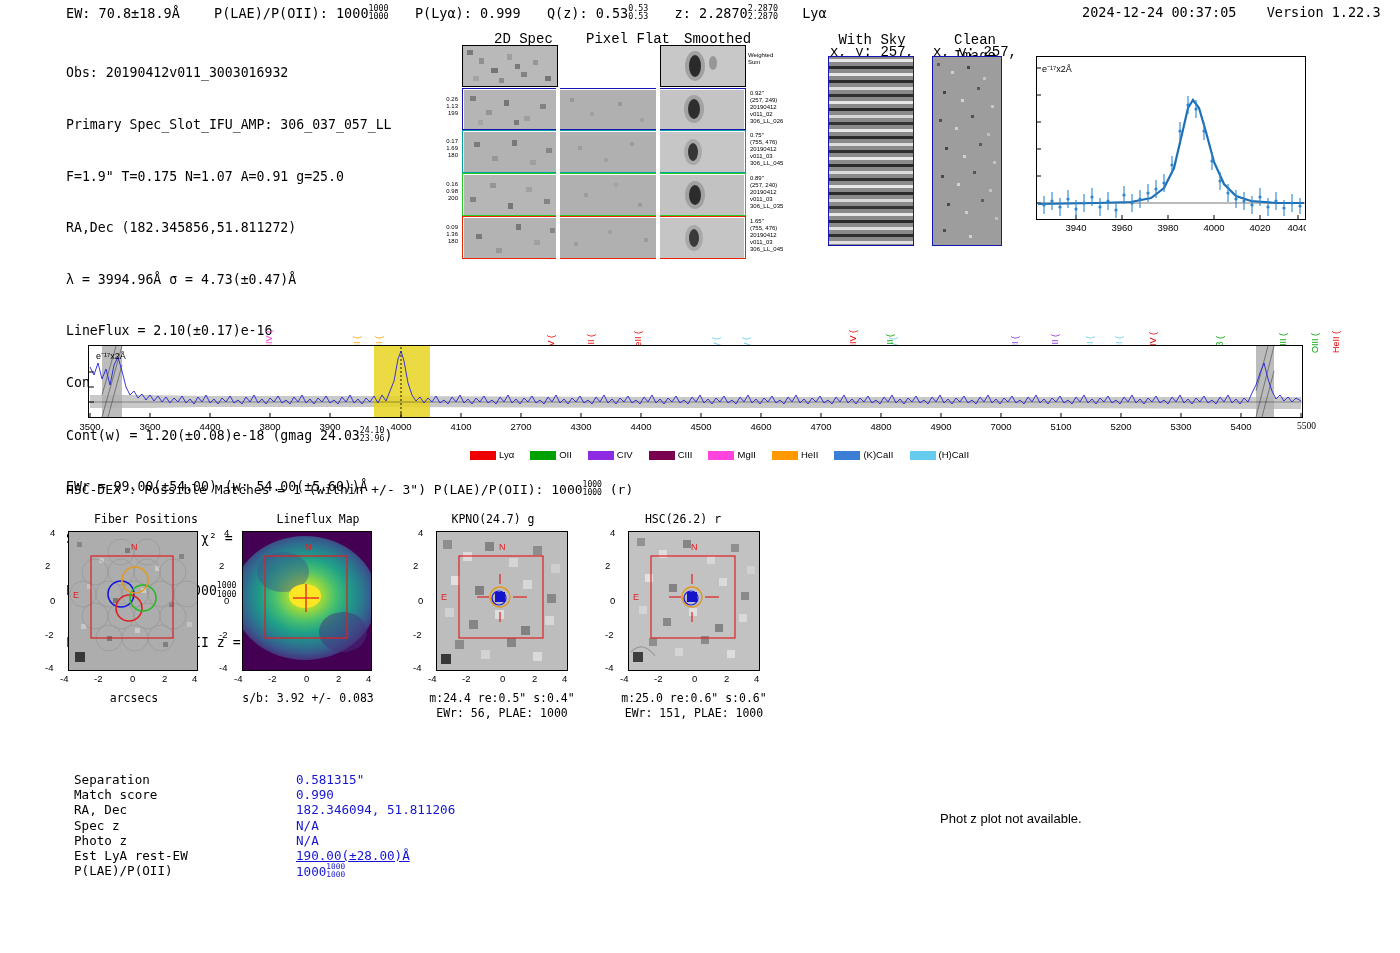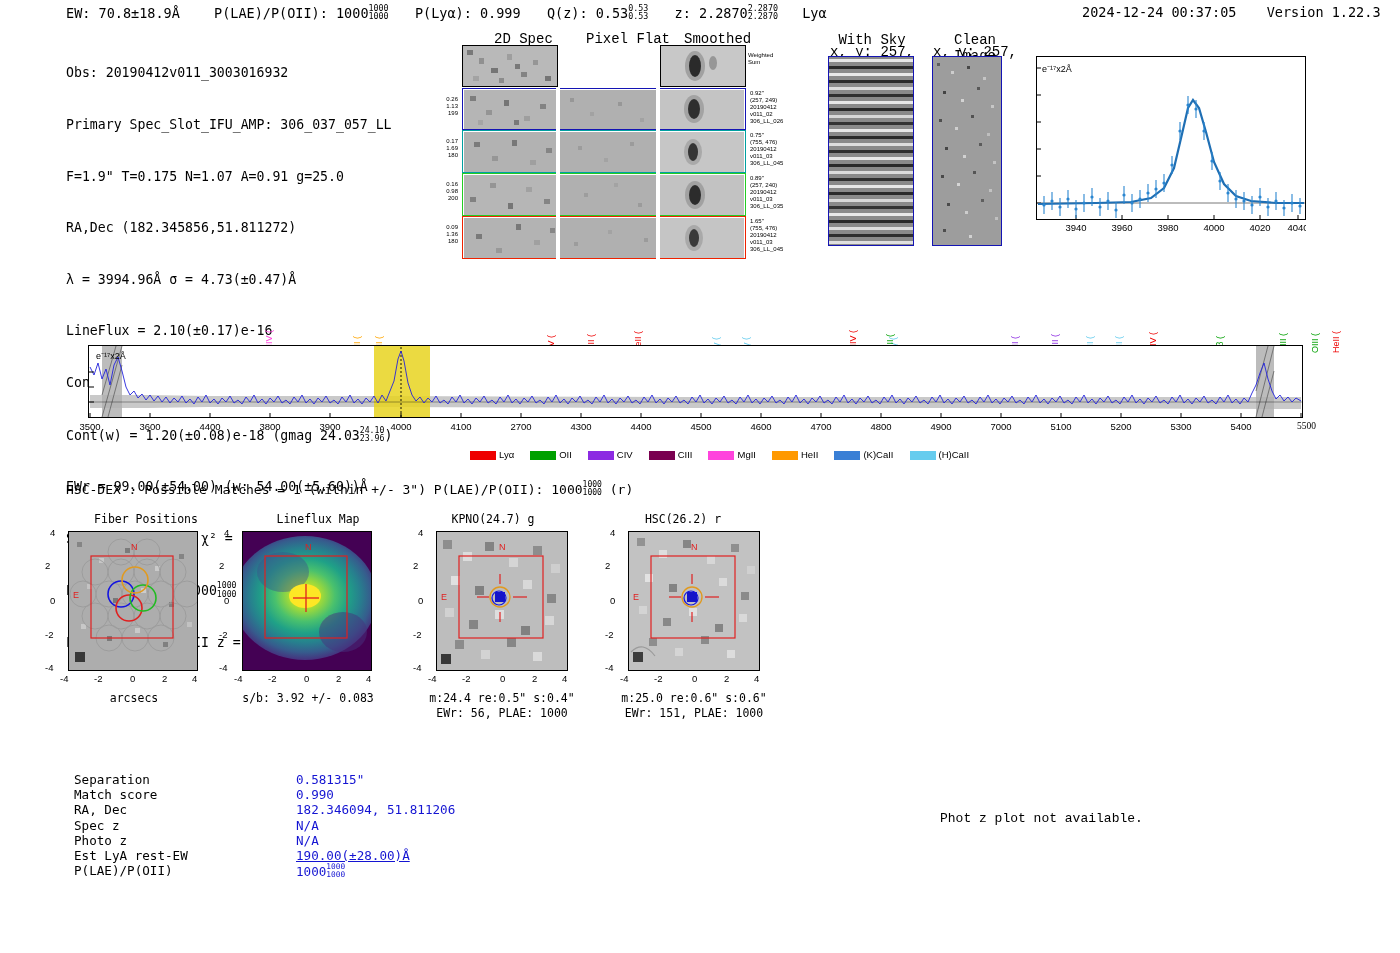--- a/index.html
+++ b/index.html
@@ -22,21 +22,21 @@
   .axlbl{font-size:9px;font-family:"Liberation Sans",sans-serif;}
   .caption{font-size:11.5px;font-family:"DejaVu Sans Mono","Liberation Mono",monospace;}
   .legend-sq{display:inline-block;width:26px;height:9px;vertical-align:middle;margin-right:3px;}
   .legend-item{display:inline-block;margin-right:16px;font-size:9.5px;font-family:"Liberation Sans",sans-serif;vertical-align:middle;}
   .vlabel{writing-mode:vertical-rl;transform:rotate(180deg);font-size:9px;font-family:"Liberation Sans",sans-serif;white-space:nowrap;}
   .tick{position:absolute;font-size:9.5px;font-family:"Liberation Sans",sans-serif;}
   
   #tbl{left:66px;top:772px;font-size:12.6px;line-height:15.2px;margin-left:8px;}
   #tbl .k{position:absolute;left:0;white-space:nowrap;}
   #tbl .v{position:absolute;left:222px;color:#1414d2;white-space:nowrap;}
-  #photoz{left:940px;top:811px;font-size:13px;font-family:Liberation Mono, monospace;}
+  #photoz{left:940px;top:811px;font-size:13px;font-family:Liberation Sans, sans-serif;}
   svg{display:block;}
 </style>
 </head>
 <body>
 
 <div class="abs mono" id="hdr">
   <span>EW: 70.8±18.9Å</span>
   <span style="display:inline-block;width:18px"></span>
   <span>P(LAE)/P(OII): 1000</span><span class="frac"><span>1000</span><span>1000</span></span>
   <span style="display:inline-block;width:10px"></span>

